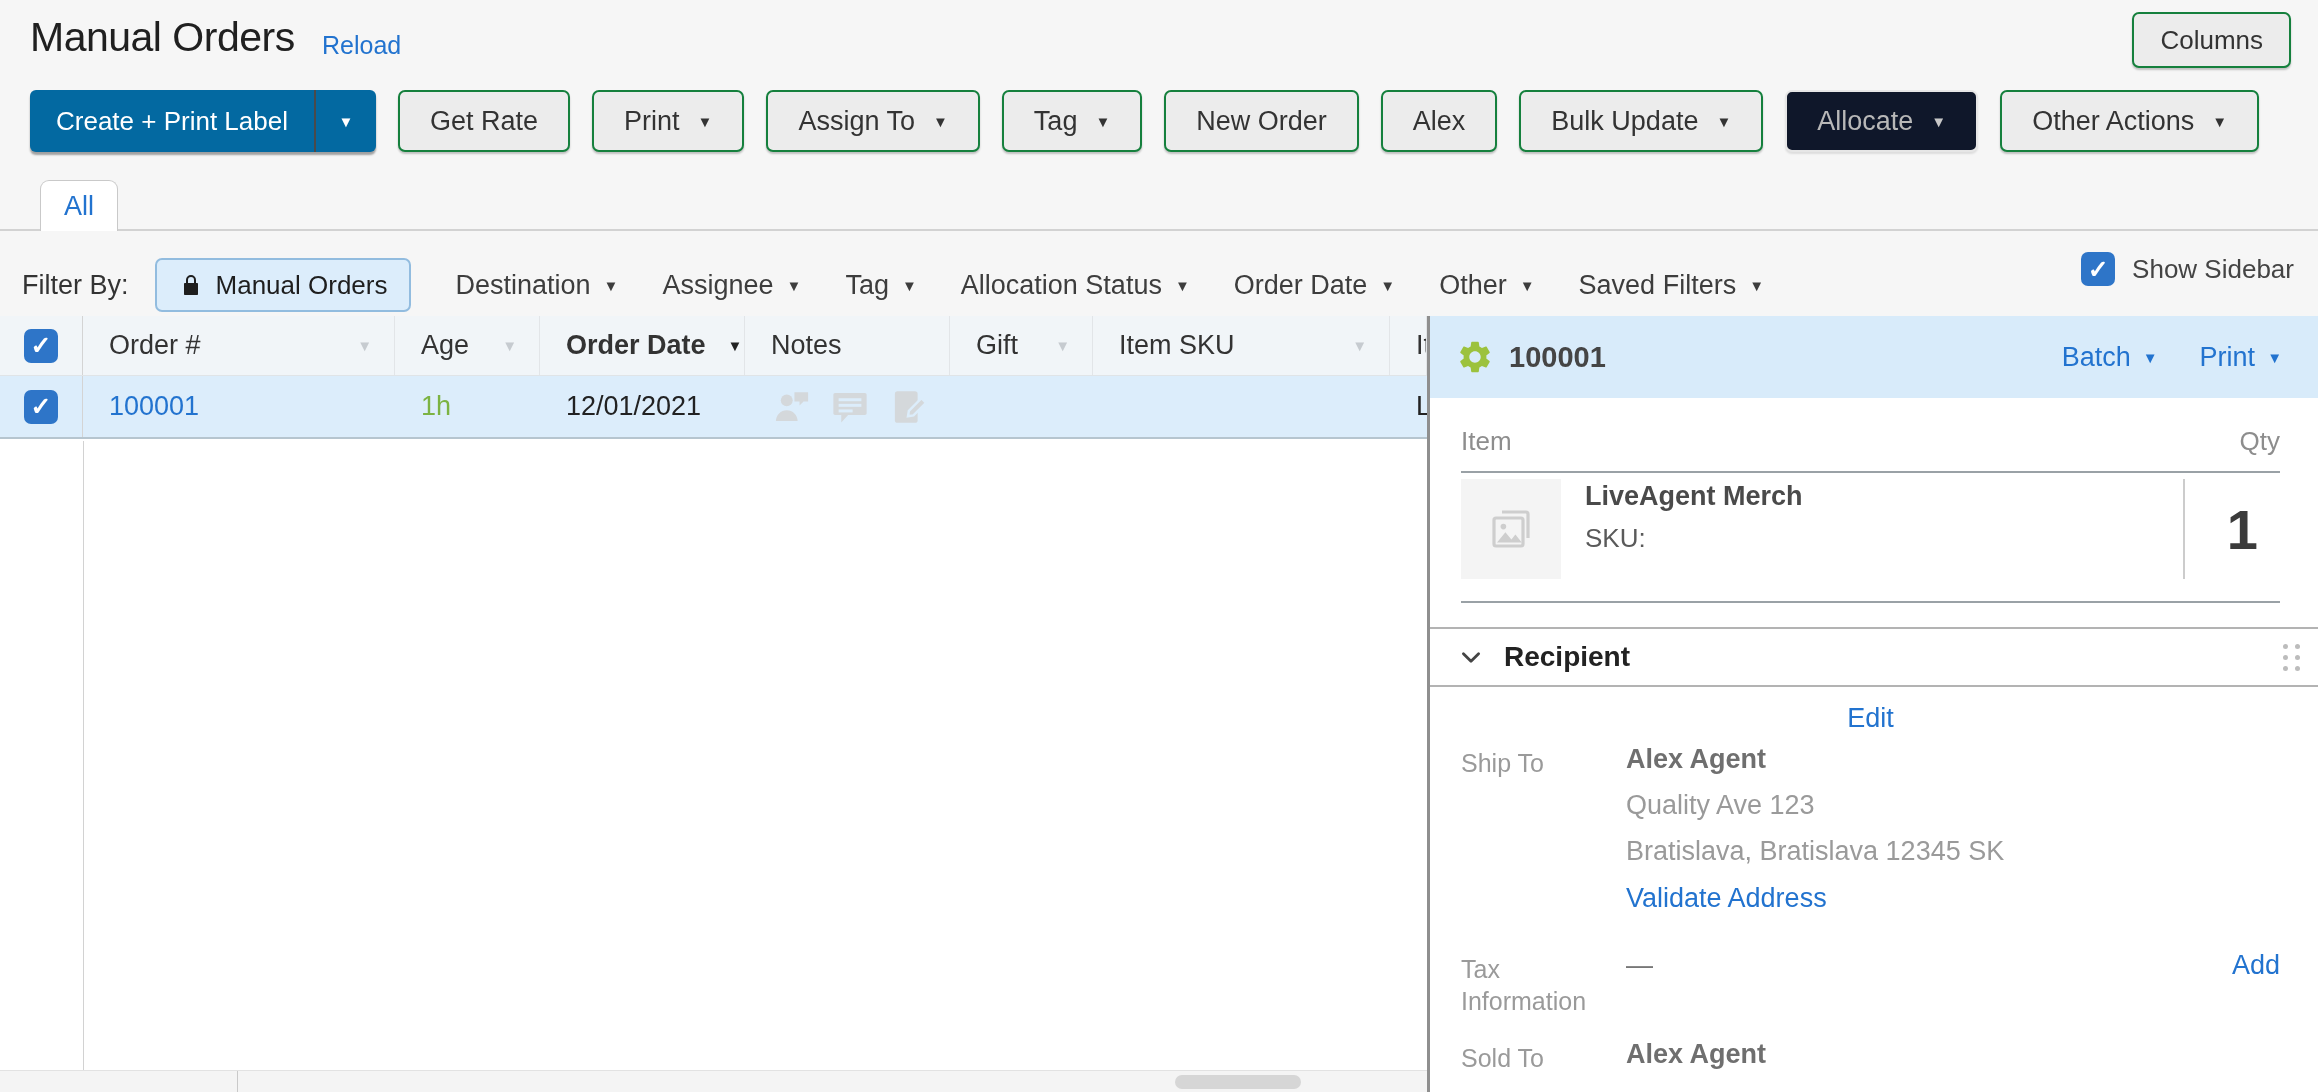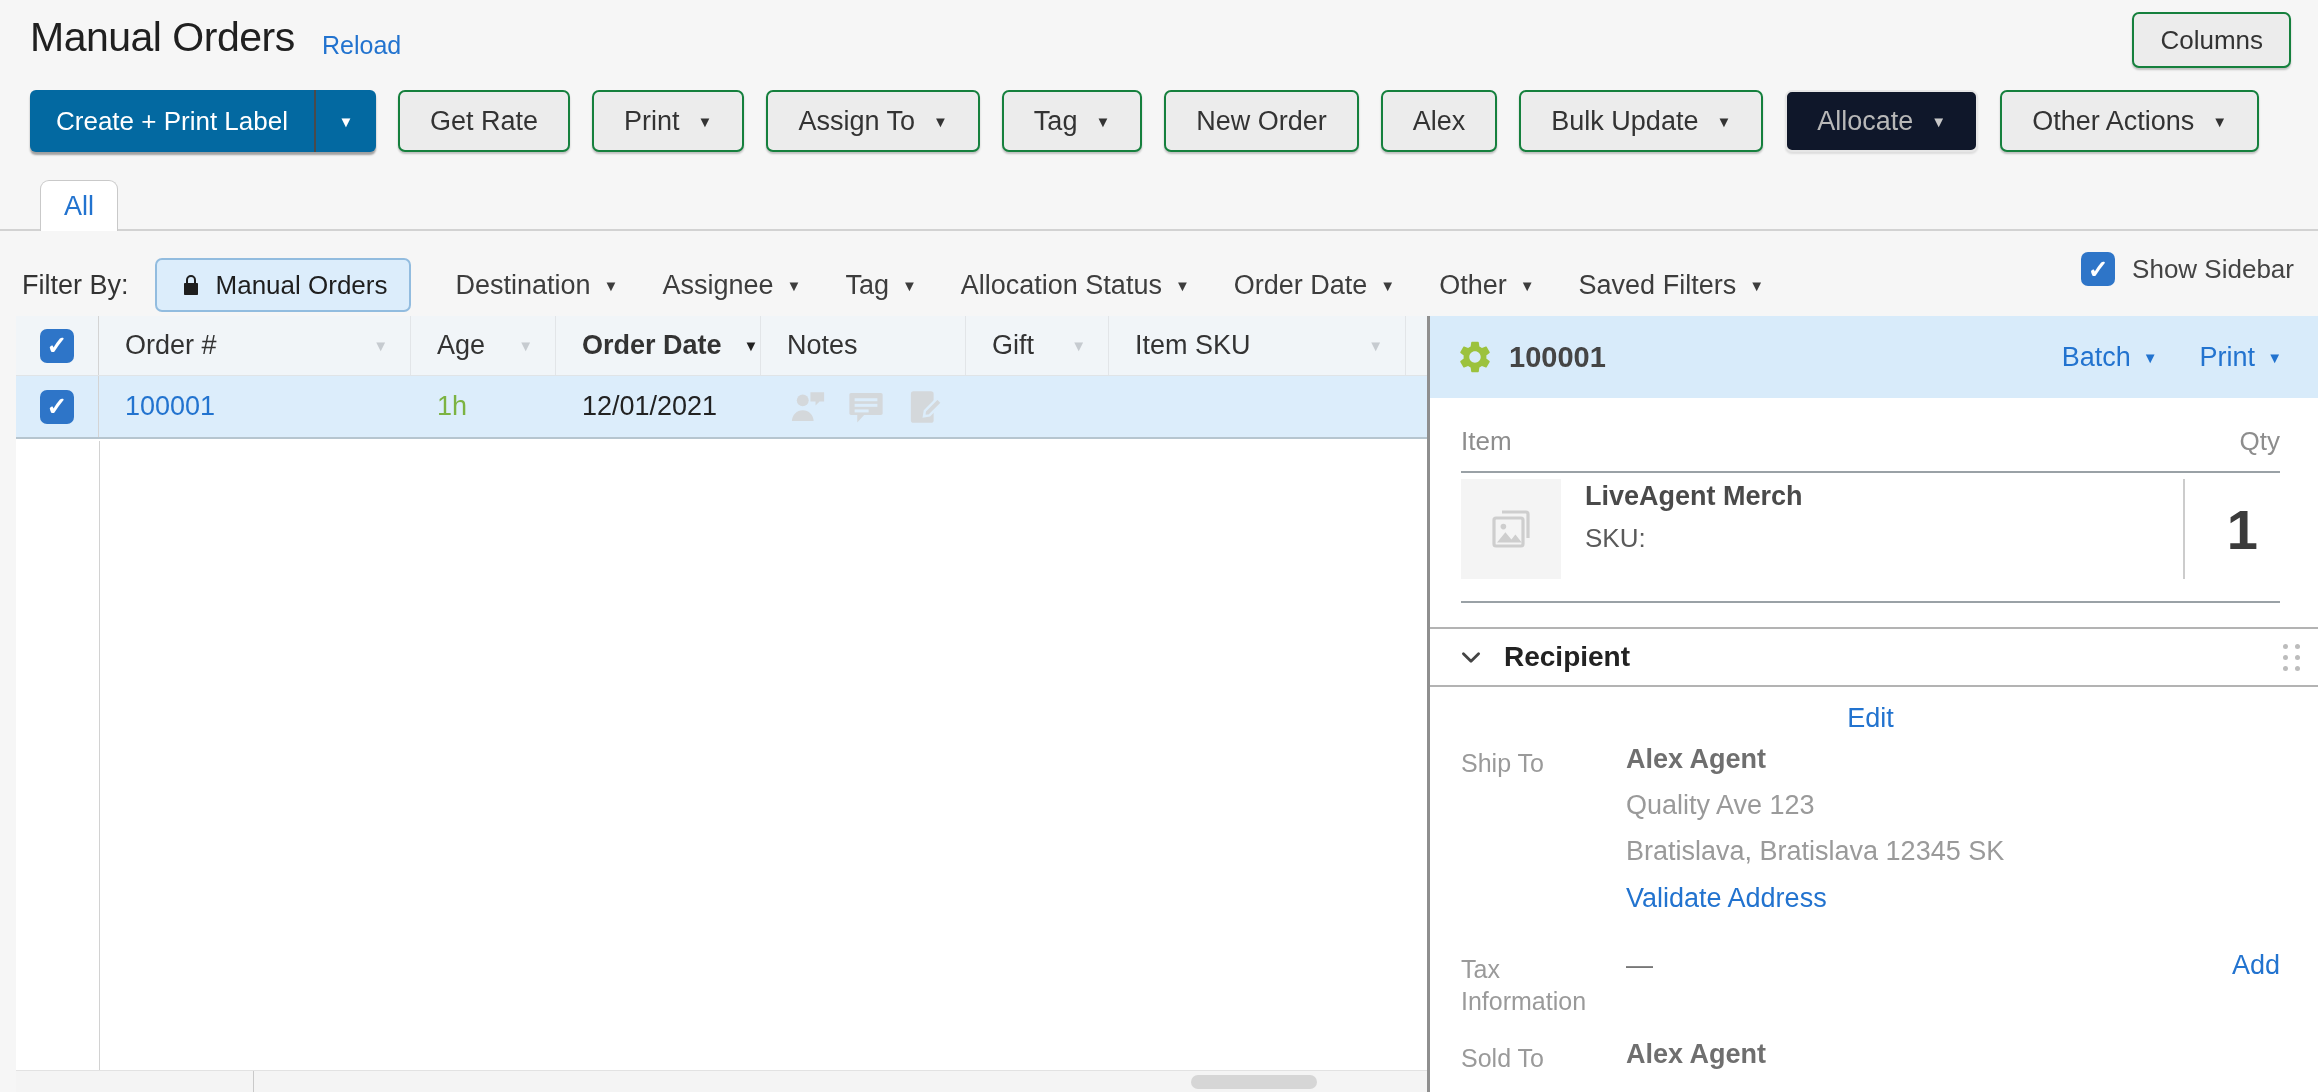--- a/index.html
+++ b/index.html
@@ -36,21 +36,21 @@
   .filter-label { font-size:27px; color:#333; margin-right:26px; }
   .filter-chip { display:flex; align-items:center; gap:13px; padding:0 22px; height:54px; background:#dcedfb;
                  border:2px solid #92bcdf; border-radius:7px; font-size:26px; color:#1e1e1e; cursor:pointer; }
   .filter-dd { display:flex; align-items:center; gap:13px; font-size:27px; color:#3d3d3d; margin-left:44px; cursor:pointer; }
   .show-sidebar { position:absolute; right:24px; top:252px; display:flex; align-items:center; gap:17px; }
   .checkbox { width:34px; height:34px; background:#2e75c8; border-radius:7px; display:flex; align-items:center; justify-content:center; cursor:pointer; }
   .checkbox::after { content:"✓"; color:#fff; font-size:25px; font-weight:bold; }
   .show-sidebar-label { font-size:26px; color:#444; }
 
   
-  .table-region { position:absolute; left:16px; top:316px; width:1427px; bottom:0; background:#fff; overflow:hidden; }
+  .table-region { position:absolute; left:0; top:316px; width:1427px; bottom:0; background:#fff; overflow:hidden; }
   .thead { display:flex; height:60px; background:#f1f5f8; border-bottom:1px solid #e0e4e7; }
   .th { display:flex; align-items:center; padding-left:26px; font-size:27px; color:#333; border-right:1px solid #e2e5e8; overflow:hidden; white-space:nowrap; }
   .th .caret { margin-left:auto; margin-right:22px; }
   .th.sorted { font-weight:bold; }
   .th.sorted .caret { margin-left:22px; margin-right:0; color:#222; }
   .trow { display:flex; height:63px; background:#dcedfb; border-bottom:2px solid #b6c5cf; }
   .td { display:flex; align-items:center; padding-left:26px; font-size:27px; overflow:hidden; white-space:nowrap; }
   .c-check { width:83px; justify-content:center; padding-left:0 !important; border-right:1px solid #d4d4d4; }
   .c-order { width:312px; } .c-age { width:145px; } .c-date { width:205px; }
   .c-notes { width:205px; } .c-gift { width:143px; } .c-sku { width:297px; } .c-name { flex:1; }

